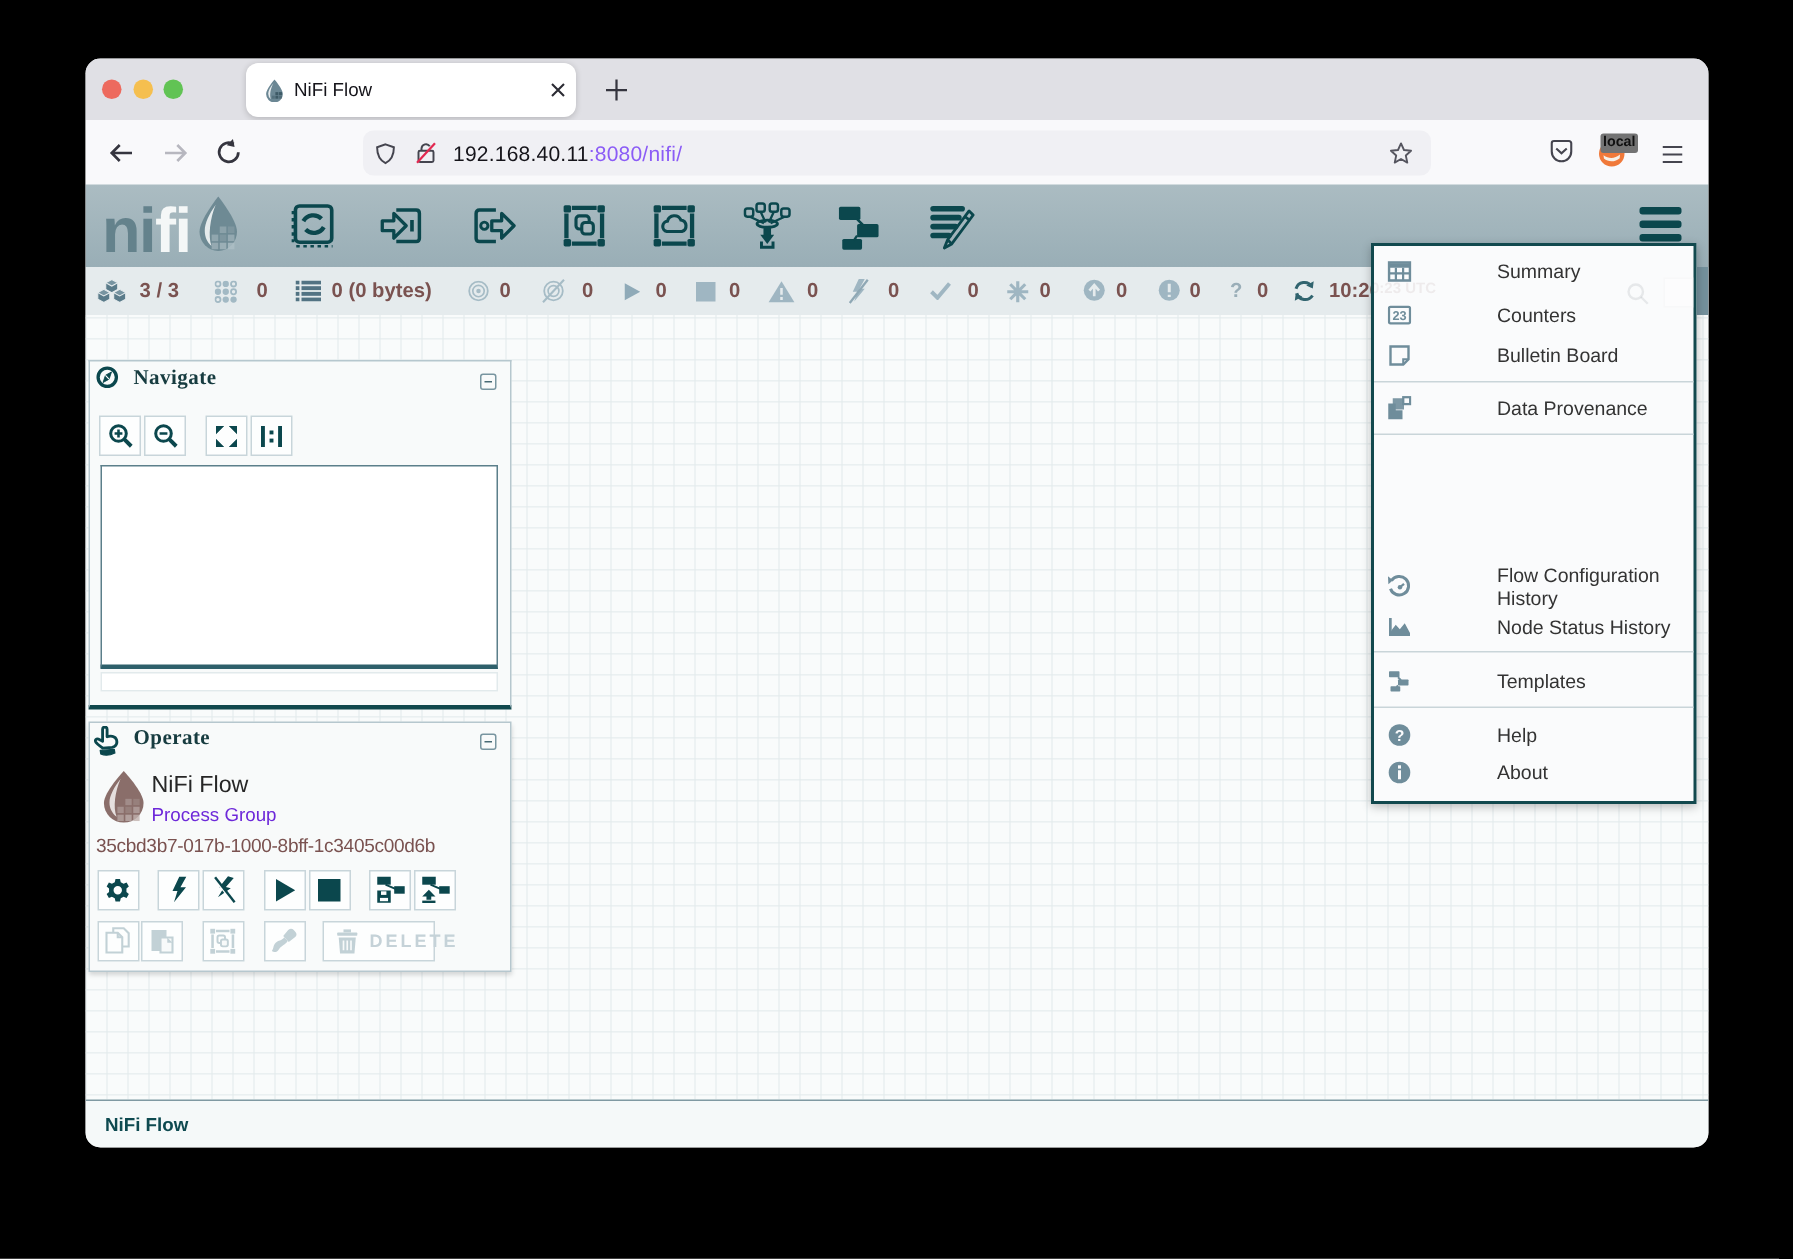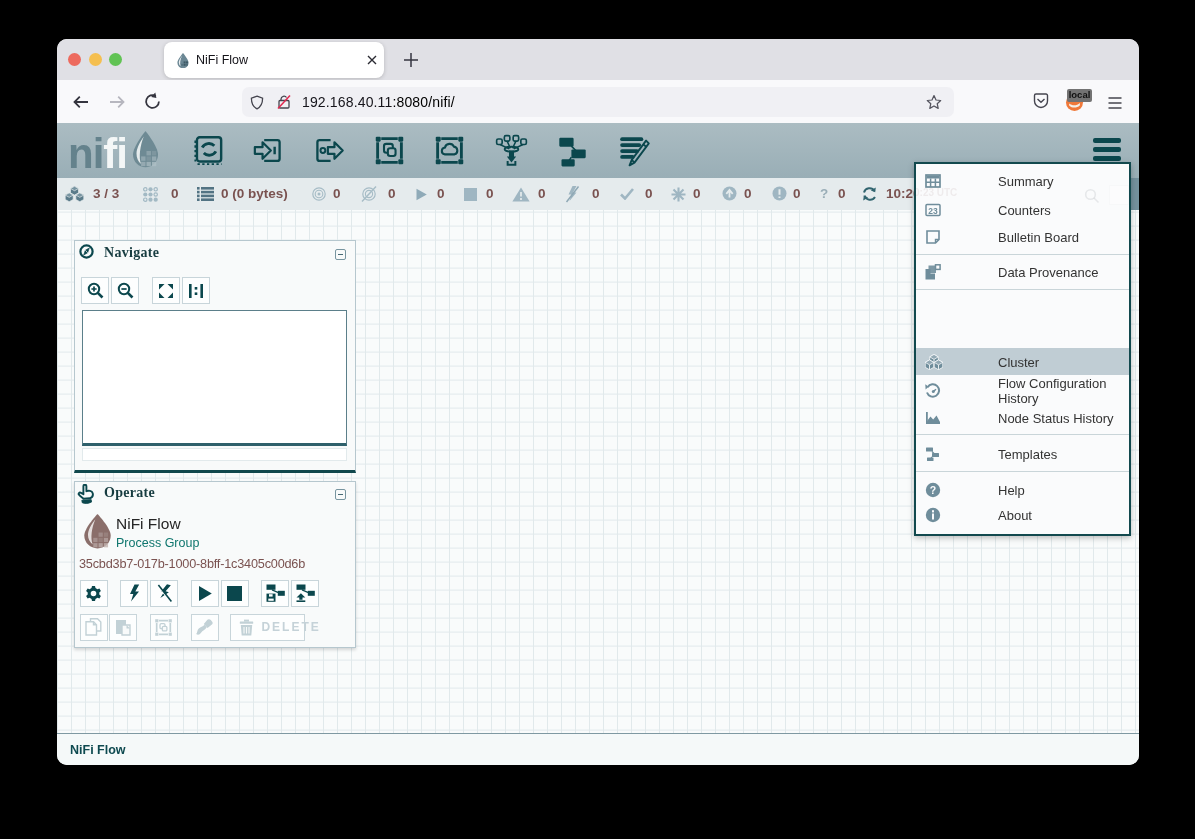--- a/index.html
+++ b/index.html
@@ -13,21 +13,21 @@
   #tabbar { position:absolute; left:0; top:0; width:1082px; height:41px; background:#E0E0E5; }
   .light { position:absolute; top:14px; width:13px; height:13px; border-radius:50%; }
   #tab { position:absolute; left:107px; top:3px; width:220px; height:36px; background:#fff;
     border-radius:8px; box-shadow:0 1px 4px rgba(0,0,0,0.18); }
   #tabtitle { position:absolute; left:32px; top:10.5px; font-size:12.5px; color:#15141A; }
   #tabclose { position:absolute; left:199px; top:9px; width:18px; height:18px; color:#4a4a55; font-size:15px; line-height:18px; text-align:center;}
   #newtab { position:absolute; left:344px; top:11px; width:20px; height:20px; color:#4a4a55; font-size:19px; line-height:19px; text-align:center; font-weight:300;}
   #navbar { position:absolute; left:0; top:41px; width:1082px; height:43px; background:#F9F9FB; }
   #urlbar { position:absolute; left:185px; top:7px; width:712px; height:30px; background:#F0F0F4; border-radius:7px; }
   #urltext { position:absolute; left:60px; top:7px; font-size:14px; letter-spacing:0.15px; color:#15141A; }
-  #urltext .dim { color:#000000; }
+  #urltext .dim { color:#8b5cf6; }
   .navicon { position:absolute; top:5px; }
 
   
   #app { position:absolute; left:0; top:84px; width:879px; height:642px; }
   #nfheader { position:absolute; left:0; top:0; width:1082px; height:55px;
     background:linear-gradient(#ABBCC2, #99AEB6); }
   #nflogo { position:absolute; left:11px; top:7px; font-weight:bold; font-size:42px; letter-spacing:-1px; color:#64828C; }
   #nflogo .fi { color:#F4F7F7; }
   .hicon { position:absolute; top:10.5px; width:33px; height:33px; }
   #nfburger { position:absolute; left:1036px; top:15px; width:28px; height:23px; }
@@ -40,21 +40,21 @@
   #canvas { position:absolute; left:0; top:87px; width:1082px; height:523px;
     background-image:linear-gradient(to right,#E1E9EB 1px,transparent 1px),
                      linear-gradient(to bottom,#E1E9EB 1px,transparent 1px);
     background-size:14px 14px; background-position:14px 15.6px; background-color:#F9FBFB; }
 
   #crumb { position:absolute; left:0; top:610px; width:1082px; height:32px; background:#F5F9F9;
     border-top:1.5px solid #7F99A2; }
   #crumb span { position:absolute; left:13px; top:9px; font-size:12.5px; font-weight:bold; color:#0E4A50; }
 
   
-  .panel { position:absolute; left:17px; width:282px; background:#F8FAFA;
+  .panel { position:absolute; left:2px; width:282px; background:#F8FAFA;
     border:1px solid #B6C7CE;text-align:center; }
   #nav-panel { top:117px; height:233px; border-bottom:3px solid #11484D; }
   #op-panel { top:358px; height:167px; box-shadow:0 2px 3px rgba(0,0,0,0.15); }
   .phead { position:absolute; left:0; top:0; width:100%; height:26px; }
   .ptitle { position:absolute; left:29px; top:4px; font-family:"Liberation Serif", serif; font-weight:bold;
      font-size:14px; color:#173C40; letter-spacing:0.3px; }
   .pmin { position:absolute; right:9px; top:6px; width:11px; height:11px; border:1.5px solid #7895A0;
      border-radius:2px; }
   .pmin:after { content:""; position:absolute; left:1.5px; top:3.5px; width:5.5px; height:1.6px; background:#476A74; }
   .pbtn { position:absolute; width:28px; height:27px; background:#FDFEFE; border:1px solid #C8D5DA;
@@ -391,21 +391,21 @@
             <rect x="21.5" y="18.5" width="4" height="4" fill="#97807C"></rect>
             <rect x="16.5" y="23.5" width="4" height="4" fill="#97807C"></rect>
             <rect x="21.5" y="23.5" width="4" height="4" fill="#AB9794"></rect>
             <rect x="11.5" y="23.5" width="4" height="4" fill="#A5908D"></rect>
             <rect x="16.5" y="28.5" width="4" height="4" fill="#B2A09D"></rect>
             <rect x="21.5" y="28.5" width="4" height="4" fill="#C0B1AE" opacity="0.8"></rect>
             <rect x="11.5" y="28.5" width="4" height="4" fill="#BCACaa" opacity="0.7"></rect>
           </g>
       </svg>
       <div style="position:absolute; left:41px; top:33px; font-size:15.5px; color:#262626;">NiFi Flow</div>
-      <div style="position:absolute; left:41px; top:54px; font-size:12.5px; color:#0f766e;">Process Group</div>
+      <div style="position:absolute; left:41px; top:54px; font-size:12.5px; color:#6d28d9;">Process Group</div>
       <div style="position:absolute; left:4px; top:75px; font-size:12.7px; color:#7A5250; letter-spacing:-0.2px;">35cbd3b7-017b-1000-8bff-1c3405c00d6b</div>
 
       <div class="pbtn" style="left:4.6px; top:97.7px;">
         <svg width="17" height="17" viewBox="0 0 17 17" fill="#0B474D">
             <path d="M7 1 H10 L10.5 3.1 L12.4 4.2 L14.4 3.4 L15.9 6 L14.3 7.4 V9.6 L15.9 11 L14.4 13.6 L12.4 12.8 L10.5 13.9 L10 16 H7 L6.5 13.9 L4.6 12.8 L2.6 13.6 L1.1 11 L2.7 9.6 V7.4 L1.1 6 L2.6 3.4 L4.6 4.2 L6.5 3.1 Z M8.5 5.7 A2.8 2.8 0 1 0 8.5 11.3 A2.8 2.8 0 1 0 8.5 5.7 Z" fill-rule="evenodd"></path>
           </svg>
       </div>
       <div class="pbtn" style="left:45px; top:97.7px;">
         <svg width="15" height="18" viewBox="0 0 15 18">
             <path d="M7.5 0.5 L3 10 H6.3 L4 17.5 L12 7.5 H8.3 L12.2 0.5 Z" fill="#0B474D"></path>
@@ -530,36 +530,20 @@
     <div class="mdiv" style="top:90.3px"></div>
     <div class="mi" style="top:94.5px">
       <svg class="ic" viewBox="0 0 16 16" fill="#6F8D9B">
           <path d="M0.5 5 H5.5 V9.5 H10 V15.5 H0.5 Z"></path>
           <rect x="3.5" y="1.5" width="7.5" height="7.5" opacity="0.9"></rect>
           <rect x="10.5" y="0.8" width="4.6" height="4.6" fill="none" stroke="#6F8D9B" stroke-width="1.5"></rect>
         </svg>
       <span class="tx">Data Provenance</span>
     </div>
     <div class="mdiv" style="top:124.5px"></div>
-    <div class="mi" style="top:184.4px; height:26.5px; background:#C0CDD4;">
-      <svg class="ic" style="width:18px" viewBox="0 0 19 16">
-        <g stroke="#FAFBFC" stroke-width="0.8" stroke-linejoin="round">
-        <path d="M9.5 0 L14 2.6 V7.8 L9.5 10.4 L5 7.8 V2.6 Z" fill="#6F8D9B"></path>
-        <path d="M9.5 0 L14 2.6 L9.5 5.2 L5 2.6 Z" fill="#93A9B4"></path>
-        <path d="M9.5 5.2 V10.4" stroke-width="0.9"></path>
-        <path d="M4.75 5.8 L9.25 8.4 V13.6 L4.75 16.2 L0.25 13.6 V8.4 Z" fill="#6F8D9B"></path>
-        <path d="M4.75 5.8 L9.25 8.4 L4.75 11 L0.25 8.4 Z" fill="#93A9B4"></path>
-        <path d="M4.75 11 V16.2" stroke-width="0.9"></path>
-        <path d="M14.25 5.8 L18.75 8.4 V13.6 L14.25 16.2 L9.75 13.6 V8.4 Z" fill="#6F8D9B"></path>
-        <path d="M14.25 5.8 L18.75 8.4 L14.25 11 L9.75 8.4 Z" fill="#93A9B4"></path>
-        <path d="M14.25 11 V16.2" stroke-width="0.9"></path>
-        </g>
-        </svg>
-      <span class="tx">Cluster</span>
-    </div>
     <div class="mi" style="top:213.8px">
       <svg class="ic" viewBox="0 0 16 16" fill="none" stroke="#6F8D9B">
           <path d="M2.6 4.2 A6.2 6.2 0 1 1 2 9.5" stroke-width="2"></path>
           <path d="M0.3 1.2 L3.6 3.8 L0.6 6.5 Z" fill="#6F8D9B" stroke="none"></path>
           <circle cx="8.3" cy="8.5" r="1.5" fill="#6F8D9B" stroke="none"></circle>
           <path d="M8.3 8.5 L11 6.2" stroke-width="1.5"></path>
         </svg>
       <span class="tx">Flow Configuration History</span>
     </div>
     <div class="mi" style="top:240.2px">

